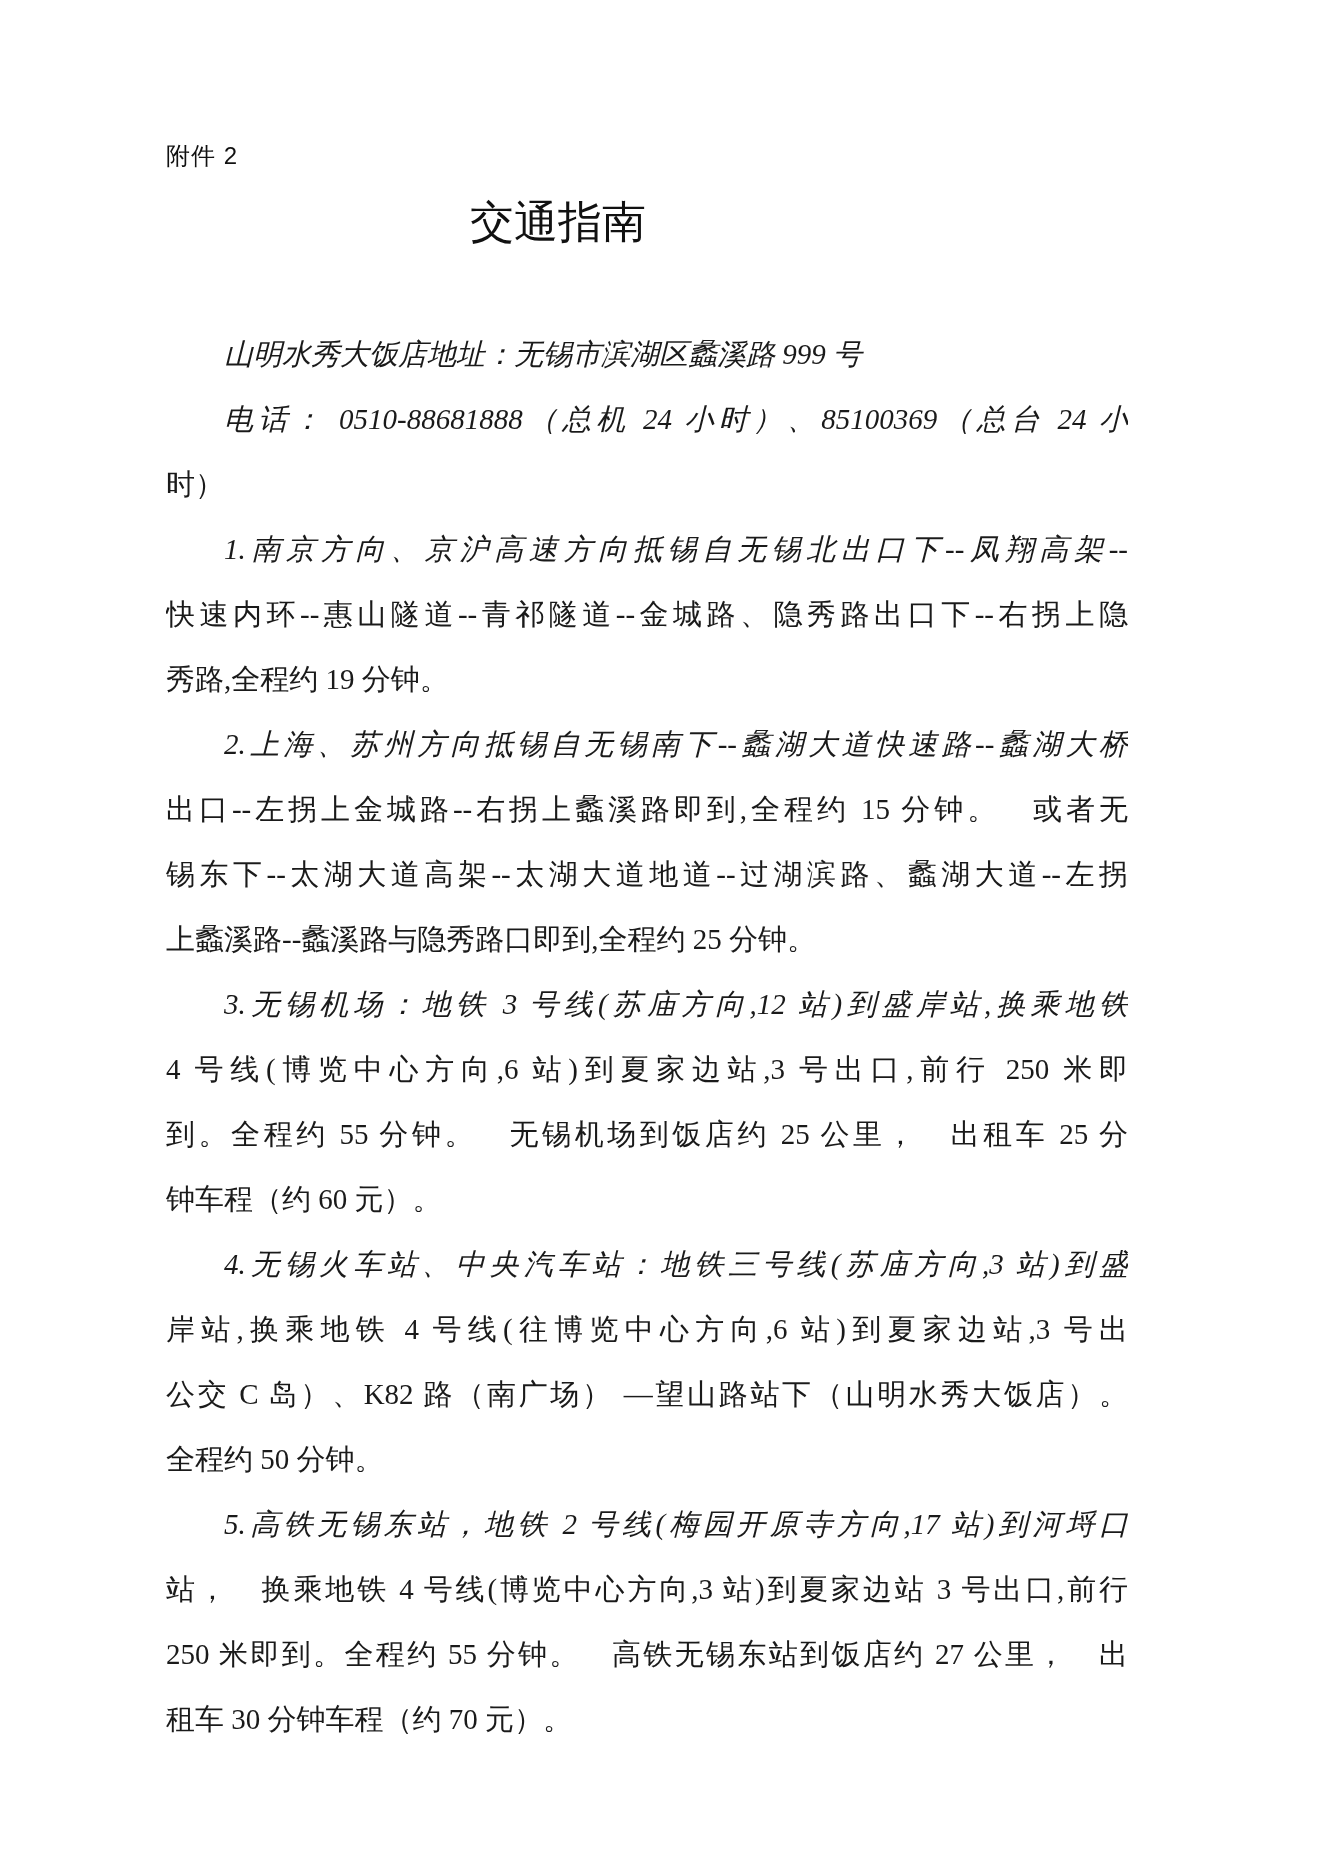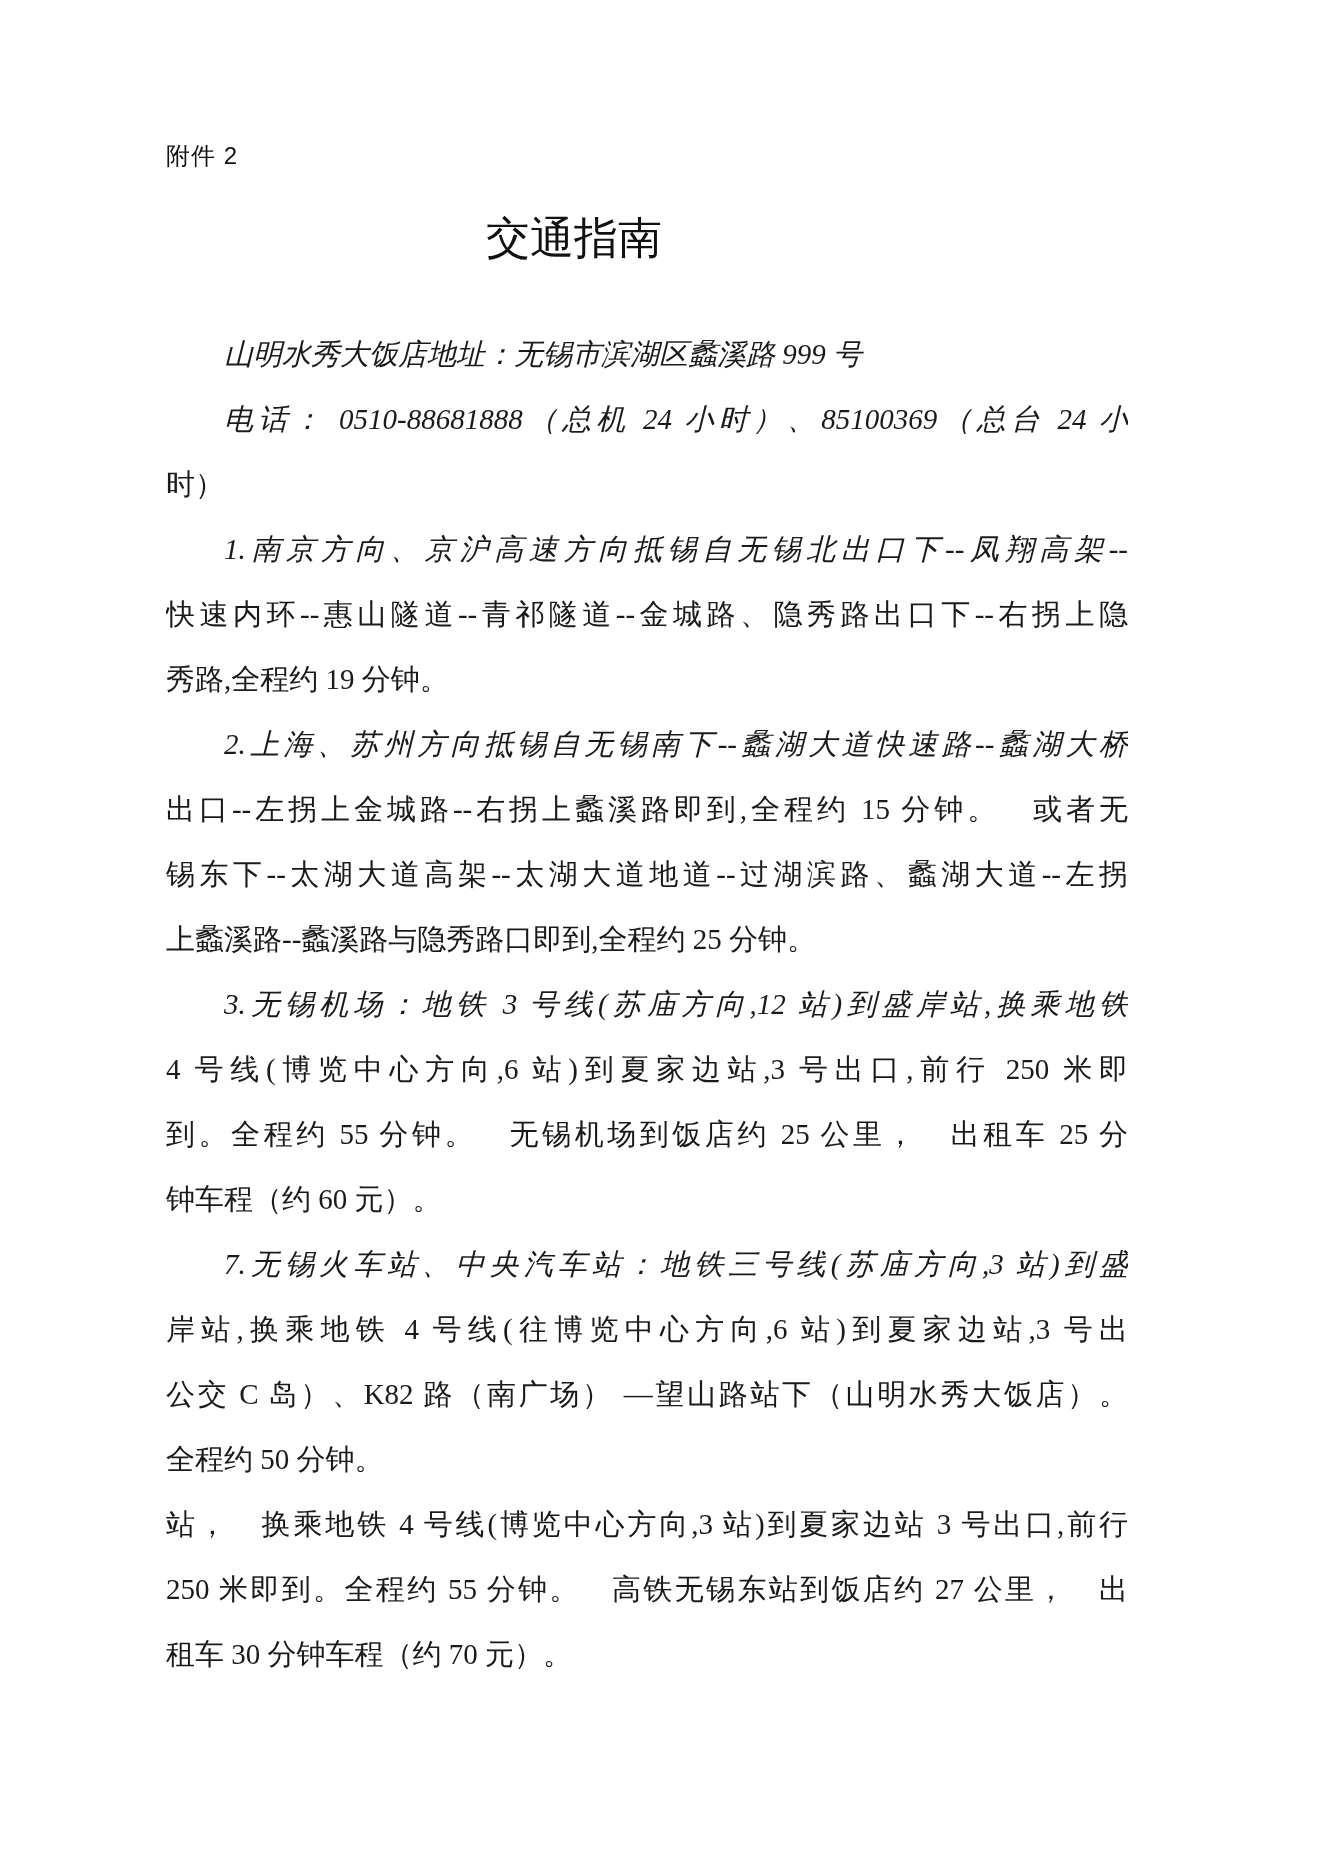--- a/index.html
+++ b/index.html
@@ -22,21 +22,21 @@
     font-family: "Liberation Sans", "DejaVu Sans", sans-serif;
     font-size: 24px;
     letter-spacing: 1px;
     color: #111111;
   }
   .doc-title {
     position: absolute;
     left: 0;
     top: 193px;
     width: 1116px;
-    margin: 16px;
+    margin: 0;
     text-align: center;
     font-family: Liberation Serif, serif;
     font-size: 44px;
     font-weight: 500;
     color: #111111;
   }
   .doc-body {
     position: absolute;
     left: 166px;
     top: 322px;
@@ -91,24 +91,25 @@
         <div class="bline fill">锡东下--太湖大道高架--太湖大道地道--过湖滨路、蠡湖大道--左拐</div>
         <div class="bline">上蠡溪路--蠡溪路与隐秀路口即到,全程约 25 分钟。</div>
       </div>
       <div class="para">
         <div class="bline first fill">3.无锡机场：地铁 3 号线(苏庙方向,12 站)到盛岸站,换乘地铁</div>
         <div class="bline fill">4 号线(博览中心方向,6 站)到夏家边站,3 号出口,前行 250 米即</div>
         <div class="bline fill">到。全程约 55 分钟。　无锡机场到饭店约 25 公里，　出租车 25 分</div>
         <div class="bline">钟车程（约 60 元）。</div>
       </div>
       <div class="para">
-        <div class="bline first fill">7.无锡火车站、中央汽车站：地铁三号线(苏庙方向,3 站)到盛</div>
+        <div class="bline first fill">4.无锡火车站、中央汽车站：地铁三号线(苏庙方向,3 站)到盛</div>
         <div class="bline fill">岸站,换乘地铁 4 号线(往博览中心方向,6 站)到夏家边站,3 号出</div>
         <div class="bline fill">公交 C 岛）、K82 路（南广场） —望山路站下（山明水秀大饭店）。</div>
         <div class="bline">全程约 50 分钟。</div>
       </div>
       <div class="para">
+        <div class="bline first fill">5.高铁无锡东站，地铁 2 号线(梅园开原寺方向,17 站)到河埒口</div>
         <div class="bline fill">站，　换乘地铁 4 号线(博览中心方向,3 站)到夏家边站 3 号出口,前行</div>
         <div class="bline fill">250 米即到。全程约 55 分钟。　高铁无锡东站到饭店约 27 公里，　出</div>
         <div class="bline">租车 30 分钟车程（约 70 元）。</div>
       </div>
     </div>
 </div>
 
 </body></html>

